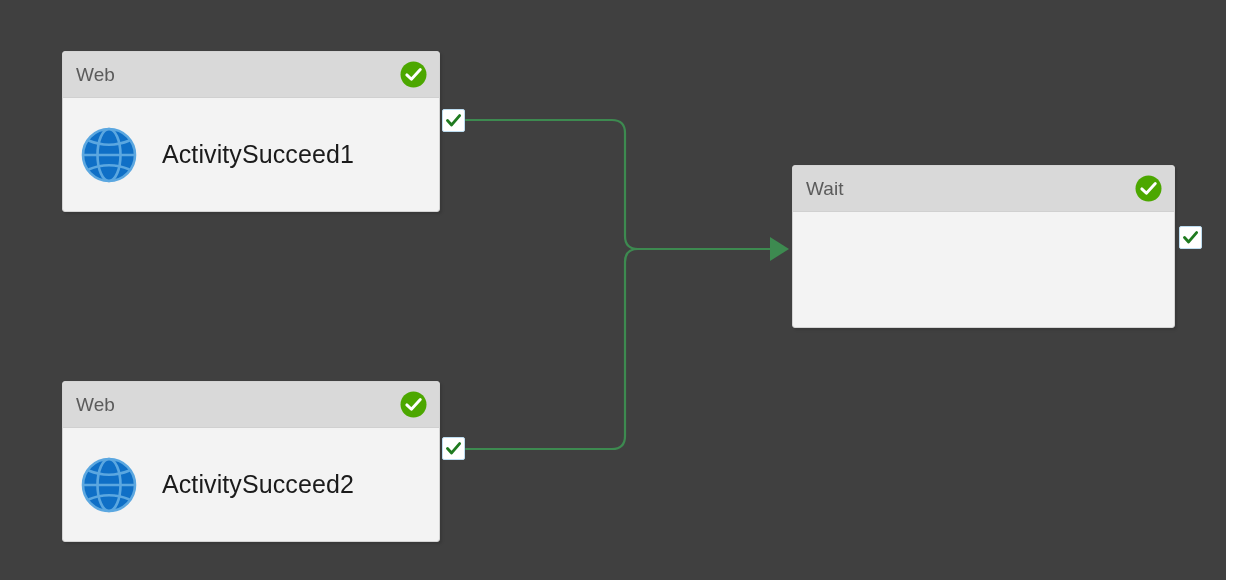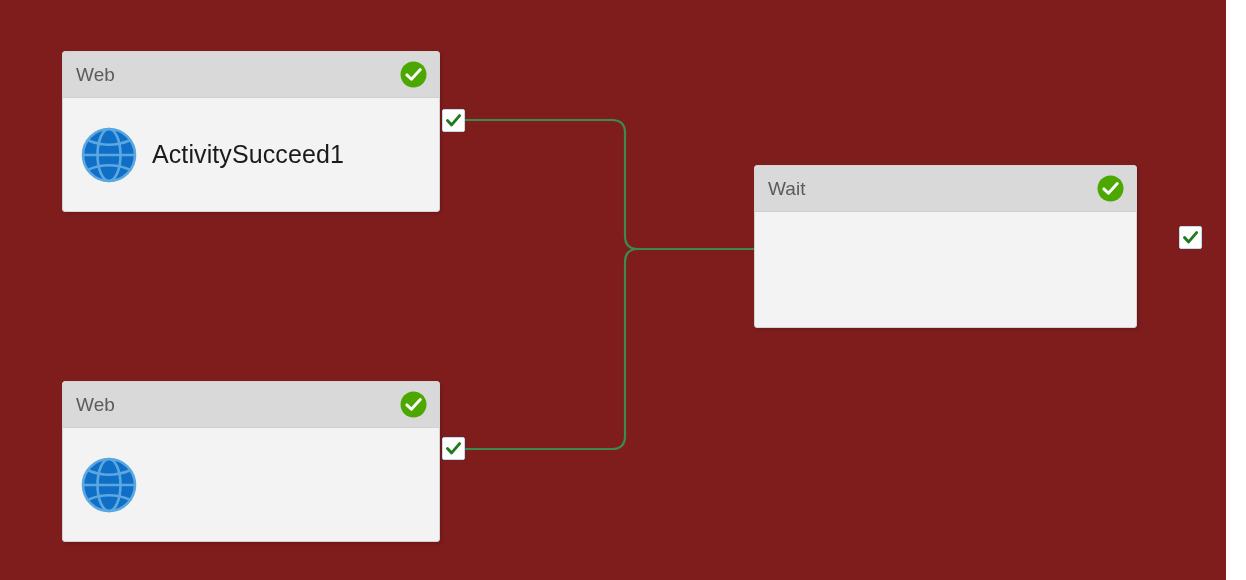--- a/index.html
+++ b/index.html
@@ -9,21 +9,21 @@
   }
   body {
     font-family: "Liberation Sans", sans-serif;
     -webkit-font-smoothing: antialiased;
   }
 
   #canvas {
     position: relative;
     width: 1226px;
     height: 580px;
-    background: #7f1d1d;
+    background: #404040;
     overflow: hidden;
   }
 
   
   #edges {
     position: absolute;
     left: 0;
     top: 0;
     width: 1246px;
     height: 580px;
@@ -60,21 +60,21 @@
     display: flex;
     align-items: center;
     height: calc(100% - 46px);
     padding-left: 17px;
     box-sizing: border-box;
   }
   .node-label {
     font-size: 25px;
     color: #1b1b1b;
     letter-spacing: 0.1px;
-    margin-left: 14px;
+    margin-left: 24px;
     white-space: nowrap;
   }
 
   
   .status-badge {
     width: 27px;
     height: 27px;
     flex: 0 0 27px;
   }
 
@@ -157,29 +157,30 @@
       <svg class="activity-icon" viewBox="0 0 58 58" xmlns="http://www.w3.org/2000/svg">
         <circle cx="29" cy="29" r="26" fill="#0f6fc6"></circle>
         <g fill="none" stroke="#5ba7e0" stroke-width="2.6">
           <circle cx="29" cy="29" r="26"></circle>
           <ellipse cx="29" cy="29" rx="11.5" ry="26"></ellipse>
           <line x1="3" y1="29" x2="55" y2="29"></line>
           <path d="M8.5 14.5 Q29 23 49.5 14.5"></path>
           <path d="M8.5 43.5 Q29 35 49.5 43.5"></path>
         </g>
       </svg>
+      <span class="node-label">ActivitySucceed2</span>
     </div>
   </div>
   <div class="conn-check" style="left:442px; top:437px;">
     <svg viewBox="0 0 17 17" xmlns="http://www.w3.org/2000/svg">
       <path d="M2.5 8.6 L6.6 12.9 L14.6 3.6" fill="none" stroke="#1f7a1f" stroke-width="2.9" stroke-linecap="round" stroke-linejoin="round"></path>
     </svg>
   </div>
 
-  <div class="node" style="left:754px; top:165px; width:383px; height:163px;">
+  <div class="node" style="left:792px; top:165px; width:383px; height:163px;">
     <div class="node-header">
       <span class="node-type">Wait</span>
       <svg class="status-badge" viewBox="0 0 27 27" xmlns="http://www.w3.org/2000/svg">
         <circle cx="13.5" cy="13.5" r="13" fill="#4ca700"></circle>
         <path d="M6.8 13.9 L11.4 18.3 L20.3 8.6" fill="none" stroke="#ffffff" stroke-width="2.9" stroke-linecap="round" stroke-linejoin="round"></path>
       </svg>
     </div>
   </div>
   <div class="conn-check" style="left:1179px; top:226px;">
     <svg viewBox="0 0 17 17" xmlns="http://www.w3.org/2000/svg">

